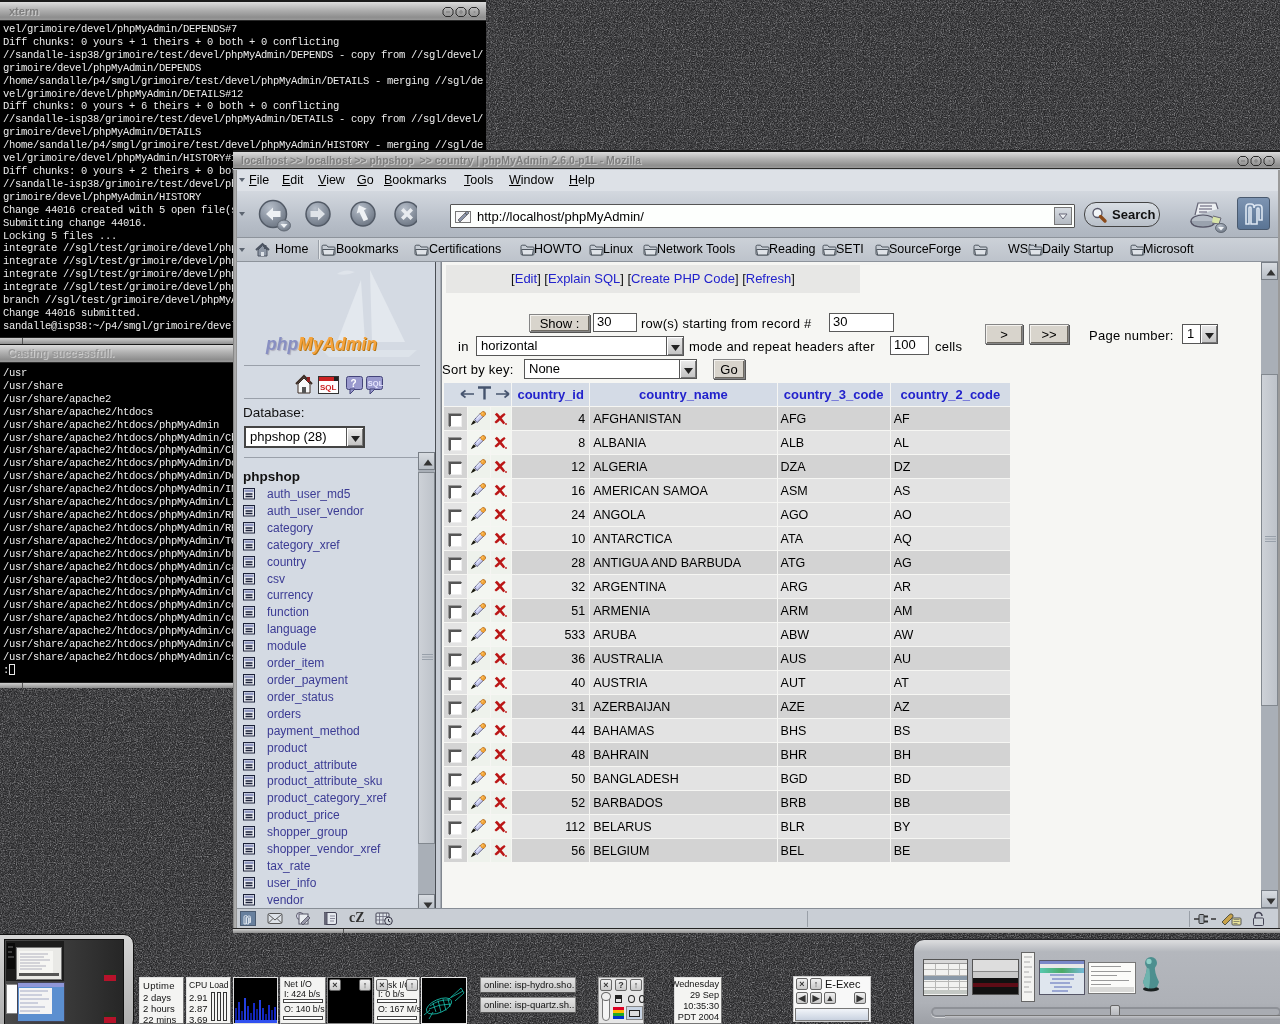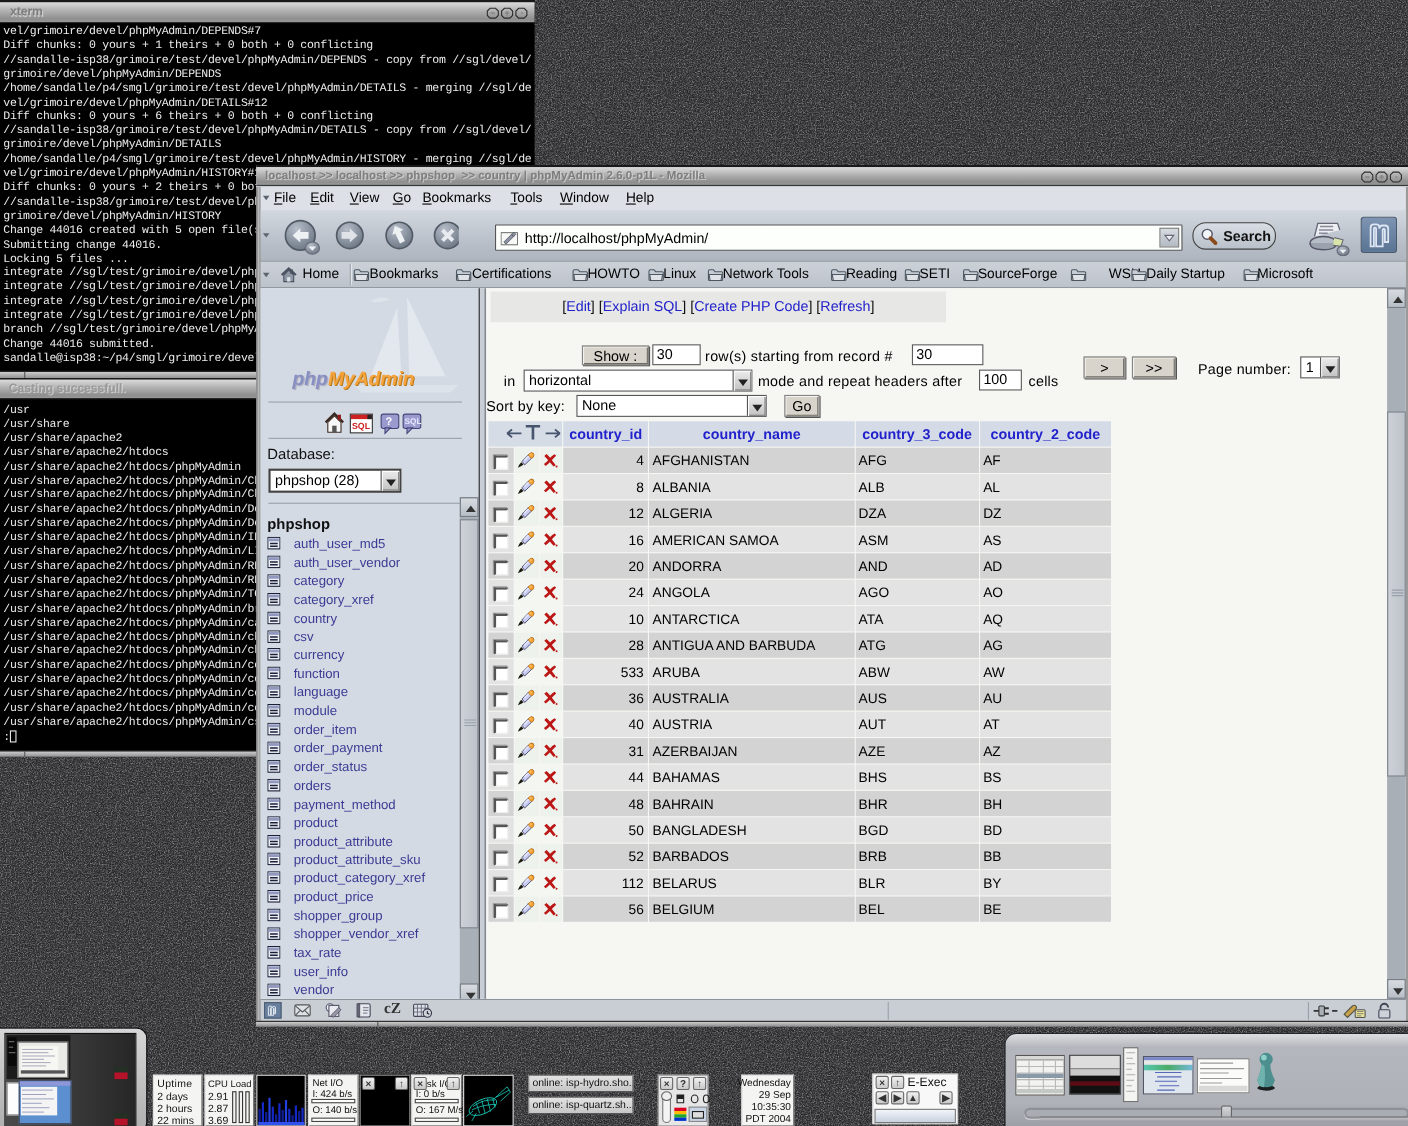--- a/index.html
+++ b/index.html
@@ -925,35 +925,20 @@
                   </svg></td>
                 <td class="rb2"><svg width="14" height="14" style="margin:3px 0 0 3px">
                     <use href="#xic"></use>
                   </svg></td>
                 <td class="ra rb1">16</td>
                 <td class="la rb1">AMERICAN SAMOA</td>
                 <td class="la rb1">ASM</td>
                 <td class="la rb1">AS</td>
               </tr>
         <tr>
-                <td class="ra1">
-                  <div class="cbx"></div>
-                </td>
-                <td class="ra2"><svg width="16" height="16" style="margin:2px 0 0 2px">
-                    <use href="#pcl"></use>
-                  </svg></td>
-                <td class="ra2"><svg width="14" height="14" style="margin:3px 0 0 3px">
-                    <use href="#xic"></use>
-                  </svg></td>
-                <td class="ra ra1">20</td>
-                <td class="la ra1">ANDORRA</td>
-                <td class="la ra1">AND</td>
-                <td class="la ra1">AD</td>
-              </tr>
-        <tr>
                 <td class="rb1">
                   <div class="cbx"></div>
                 </td>
                 <td class="rb2"><svg width="16" height="16" style="margin:2px 0 0 2px">
                     <use href="#pcl"></use>
                   </svg></td>
                 <td class="rb2"><svg width="14" height="14" style="margin:3px 0 0 3px">
                     <use href="#xic"></use>
                   </svg></td>
                 <td class="ra rb1">24</td>
@@ -994,20 +979,50 @@
         <tr>
                 <td class="rb1">
                   <div class="cbx"></div>
                 </td>
                 <td class="rb2"><svg width="16" height="16" style="margin:2px 0 0 2px">
                     <use href="#pcl"></use>
                   </svg></td>
                 <td class="rb2"><svg width="14" height="14" style="margin:3px 0 0 3px">
                     <use href="#xic"></use>
                   </svg></td>
+                <td class="ra rb1">32</td>
+                <td class="la rb1">ARGENTINA</td>
+                <td class="la rb1">ARG</td>
+                <td class="la rb1">AR</td>
+              </tr>
+        <tr>
+                <td class="ra1">
+                  <div class="cbx"></div>
+                </td>
+                <td class="ra2"><svg width="16" height="16" style="margin:2px 0 0 2px">
+                    <use href="#pcl"></use>
+                  </svg></td>
+                <td class="ra2"><svg width="14" height="14" style="margin:3px 0 0 3px">
+                    <use href="#xic"></use>
+                  </svg></td>
+                <td class="ra ra1">51</td>
+                <td class="la ra1">ARMENIA</td>
+                <td class="la ra1">ARM</td>
+                <td class="la ra1">AM</td>
+              </tr>
+        <tr>
+                <td class="rb1">
+                  <div class="cbx"></div>
+                </td>
+                <td class="rb2"><svg width="16" height="16" style="margin:2px 0 0 2px">
+                    <use href="#pcl"></use>
+                  </svg></td>
+                <td class="rb2"><svg width="14" height="14" style="margin:3px 0 0 3px">
+                    <use href="#xic"></use>
+                  </svg></td>
                 <td class="ra rb1">533</td>
                 <td class="la rb1">ARUBA</td>
                 <td class="la rb1">ABW</td>
                 <td class="la rb1">AW</td>
               </tr>
         <tr>
                 <td class="ra1">
                   <div class="cbx"></div>
                 </td>
                 <td class="ra2"><svg width="16" height="16" style="margin:2px 0 0 2px">

